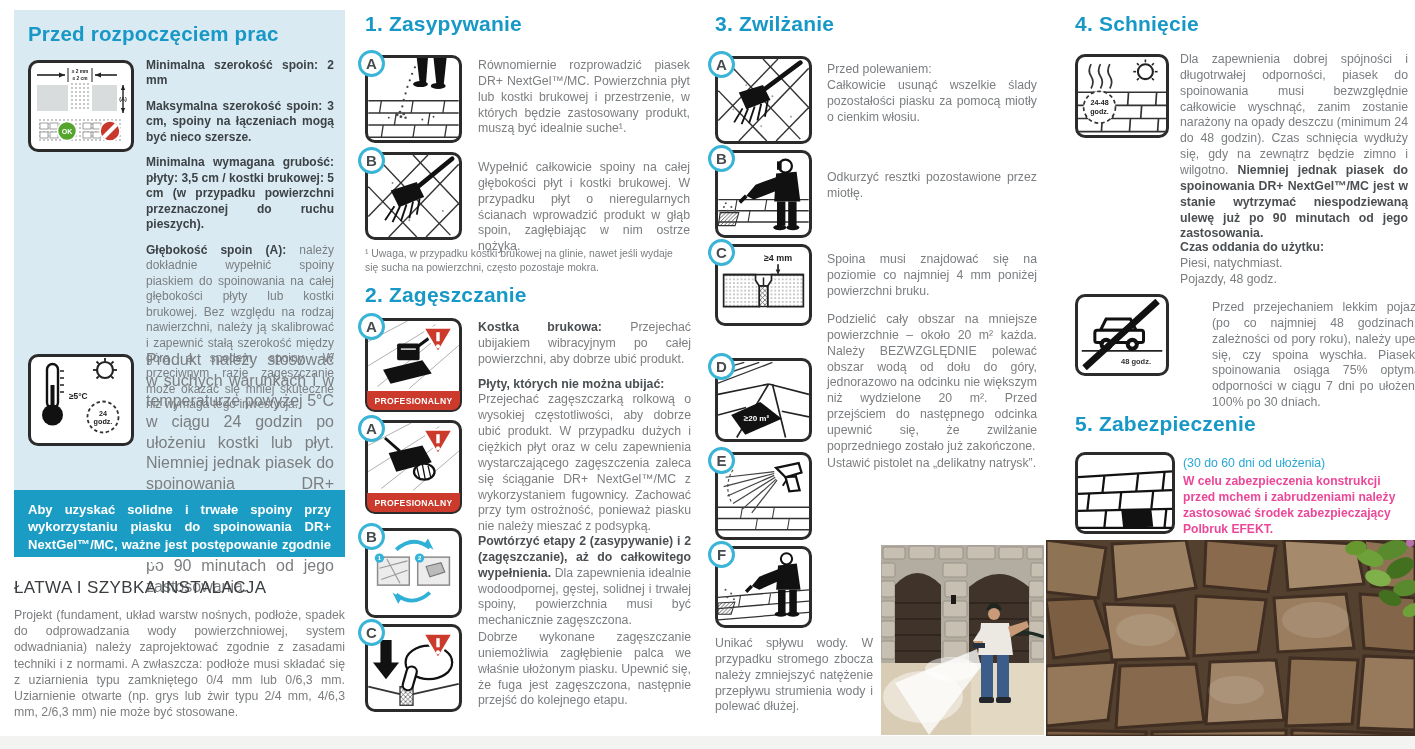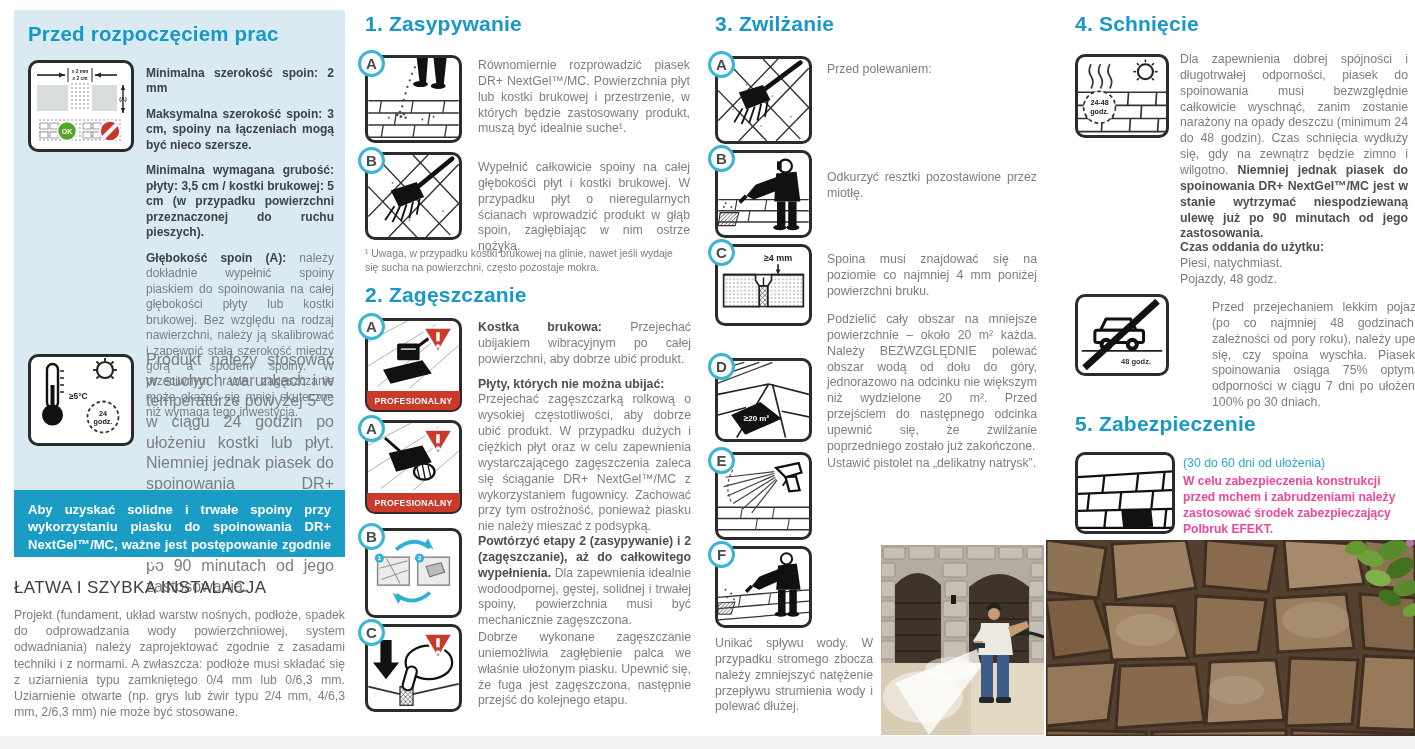--- a/index.html
+++ b/index.html
@@ -79,21 +79,21 @@
         <rect x="52" y="69" width="8" height="6" fill="#fff" stroke="#888" stroke-width=".8"></rect>
       <rect x="62" y="60" width="8" height="6" fill="#fff" stroke="#888" stroke-width=".8"></rect>
         <rect x="62" y="69" width="8" height="6" fill="#fff" stroke="#888" stroke-width=".8"></rect>
       <circle cx="36" cy="68" r="9.5" fill="#55a42c" stroke="#fff" stroke-width="1.6"></circle>
       <text x="36" y="70.6" text-anchor="middle" font-size="7" font-weight="bold" fill="#fff">OK</text>
       <circle cx="79" cy="68" r="10" fill="#c8372b" stroke="#fff" stroke-width="1.6"></circle>
       <line x1="72.5" y1="74.5" x2="85.5" y2="61.5" stroke="#fff" stroke-width="4"></line>
     </svg>
   </div>
 
-  <div style="position:absolute;left:132px;top:48px;width:188px;margin-top:8px;">
+  <div style="position:absolute;left:132px;top:48px;width:188px;">
     <p class="txt dark" style="font-size:12px;margin-bottom:10px;">Minimalna szerokość spoin: 2 mm</p>
     <p class="txt dark" style="font-size:12px;margin-bottom:10px;">Maksymalna szerokość spoin: 3 cm, spoiny na łączeniach mogą być nieco szersze.</p>
     <p class="txt dark" style="font-size:12px;margin-bottom:10px;">Minimalna wymagana grubość: płyty: 3,5 cm / kostki brukowej: 5 cm (w przypadku powierzchni przeznaczonej do ruchu pieszych).</p>
     <p class="txt" style="font-size:12px;"><b style="color:#3d4246;">Głębokość spoin (A):</b><span> należy dokładnie wypełnić spoiny piaskiem do spoinowania na całej głębokości płyty lub kostki brukowej. Bez względu na rodzaj nawierzchni, należy ją skalibrować i zapewnić stałą szerokość między górą a spodem spoiny. W przeciwnym razie zagęszczanie może okazać się mniej skuteczne niż wymaga tego inwestycja.</span></p>
   </div>
 
   <div class="fig" style="left:14px;top:344px;width:106px;height:92px;">
     <svg class="art" viewBox="0 0 100 86">
       <rect x="16" y="7" width="11" height="44" rx="5.5" fill="#fff" stroke="#111" stroke-width="2.4"></rect>
       <rect x="19.5" y="28" width="4" height="24" fill="#111"></rect>
@@ -319,21 +319,21 @@
     <g stroke="#111" stroke-width="2">
       <line x1="26" y1="53" x2="17" y2="68"></line>
         <line x1="32" y1="53" x2="25" y2="70"></line>
         <line x1="39" y1="51" x2="33" y2="69"></line>
         <line x1="46" y1="48" x2="42" y2="66"></line>
         <line x1="53" y1="45" x2="50" y2="62"></line>
     </g>
   </svg>
   <span class="letter" style="left:-10px;top:-8px;">A</span>
 </div>
-<p class="txt abs" style="left:827px;top:62px;width:210px;"><span class="blockspan">Przed polewaniem:</span></p>
+<p class="txt abs" style="left:827px;top:62px;width:210px;"><span class="blockspan">Przed polewaniem:</span><span>Całkowicie usunąć wszelkie ślady pozostałości piasku za pomocą miotły o cienkim włosiu.</span></p>
 
 <div class="fig" style="left:715px;top:150px;width:97px;height:88px;">
   <svg class="art" viewBox="0 0 97 88">
     <line x1="0" y1="50" x2="97" y2="50" stroke="#333" stroke-width="1.5"></line>
       <line x1="0" y1="62" x2="97" y2="62" stroke="#333" stroke-width="1.5"></line>
       <line x1="0" y1="74" x2="97" y2="74" stroke="#333" stroke-width="1.5"></line>
     <line x1="20" y1="50" x2="18" y2="62" stroke="#333" stroke-width="1.2"></line>
       <line x1="52" y1="50" x2="50" y2="62" stroke="#333" stroke-width="1.2"></line>
     <line x1="34" y1="62" x2="32" y2="74" stroke="#333" stroke-width="1.2"></line>
       <line x1="66" y1="62" x2="64" y2="74" stroke="#333" stroke-width="1.2"></line>

